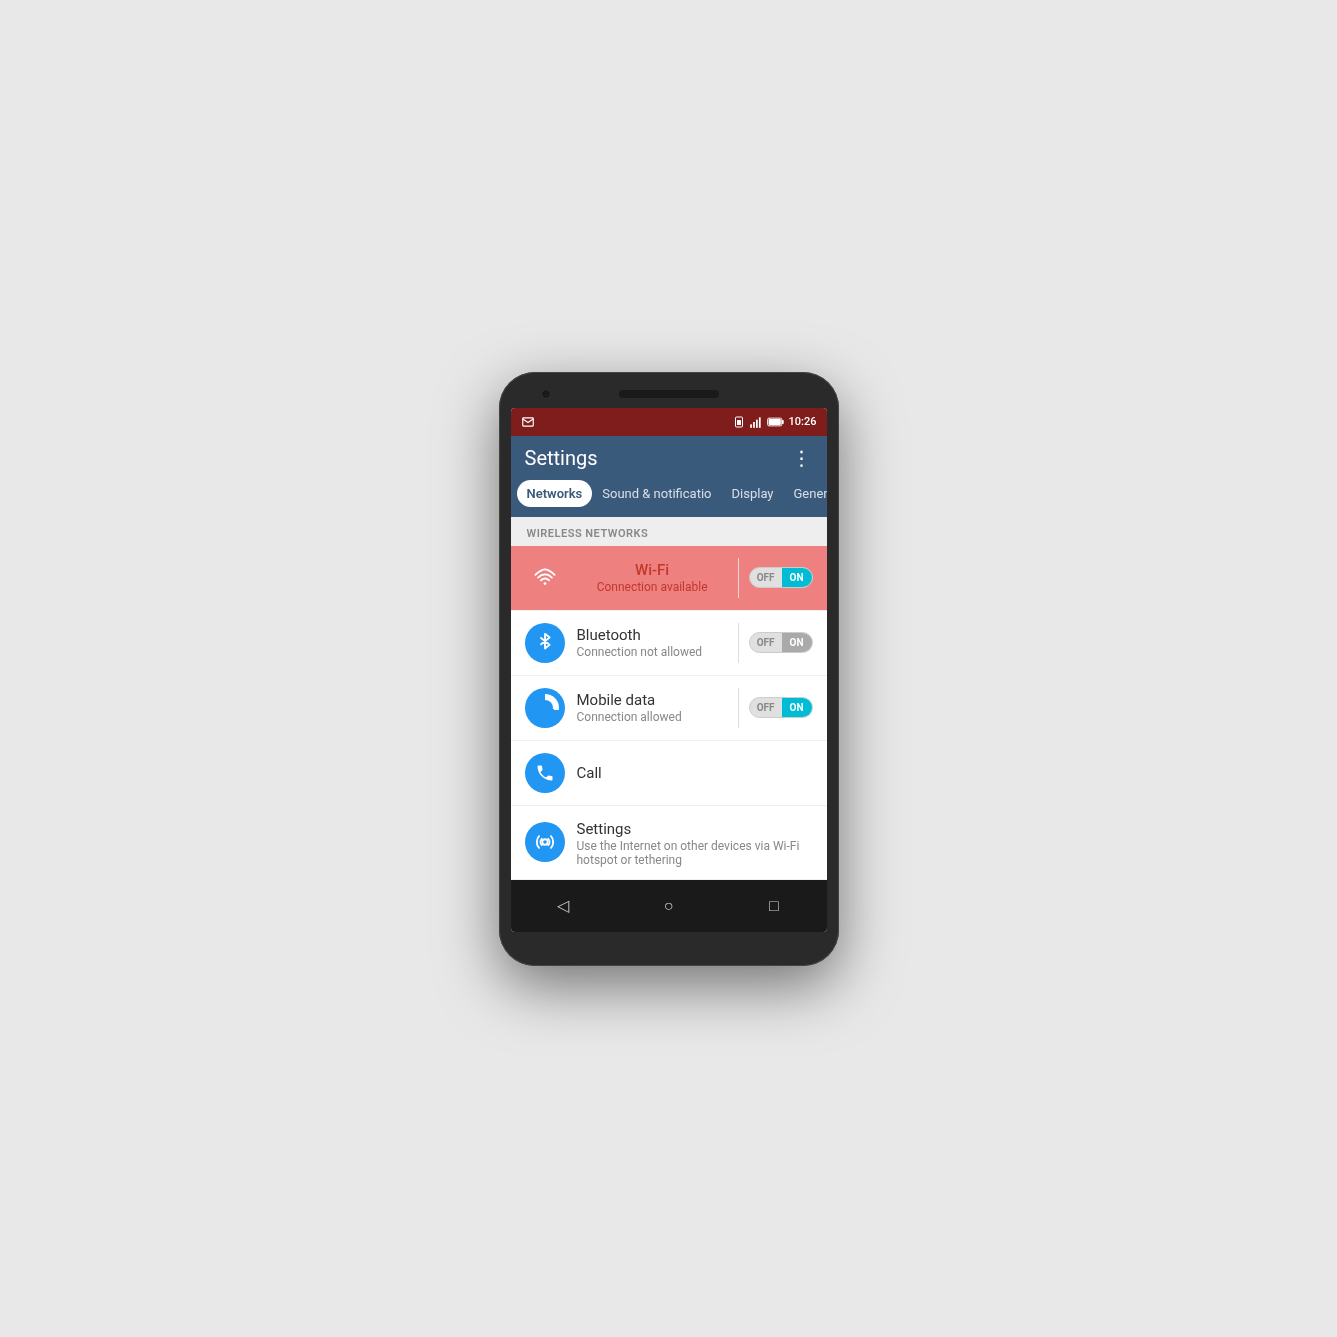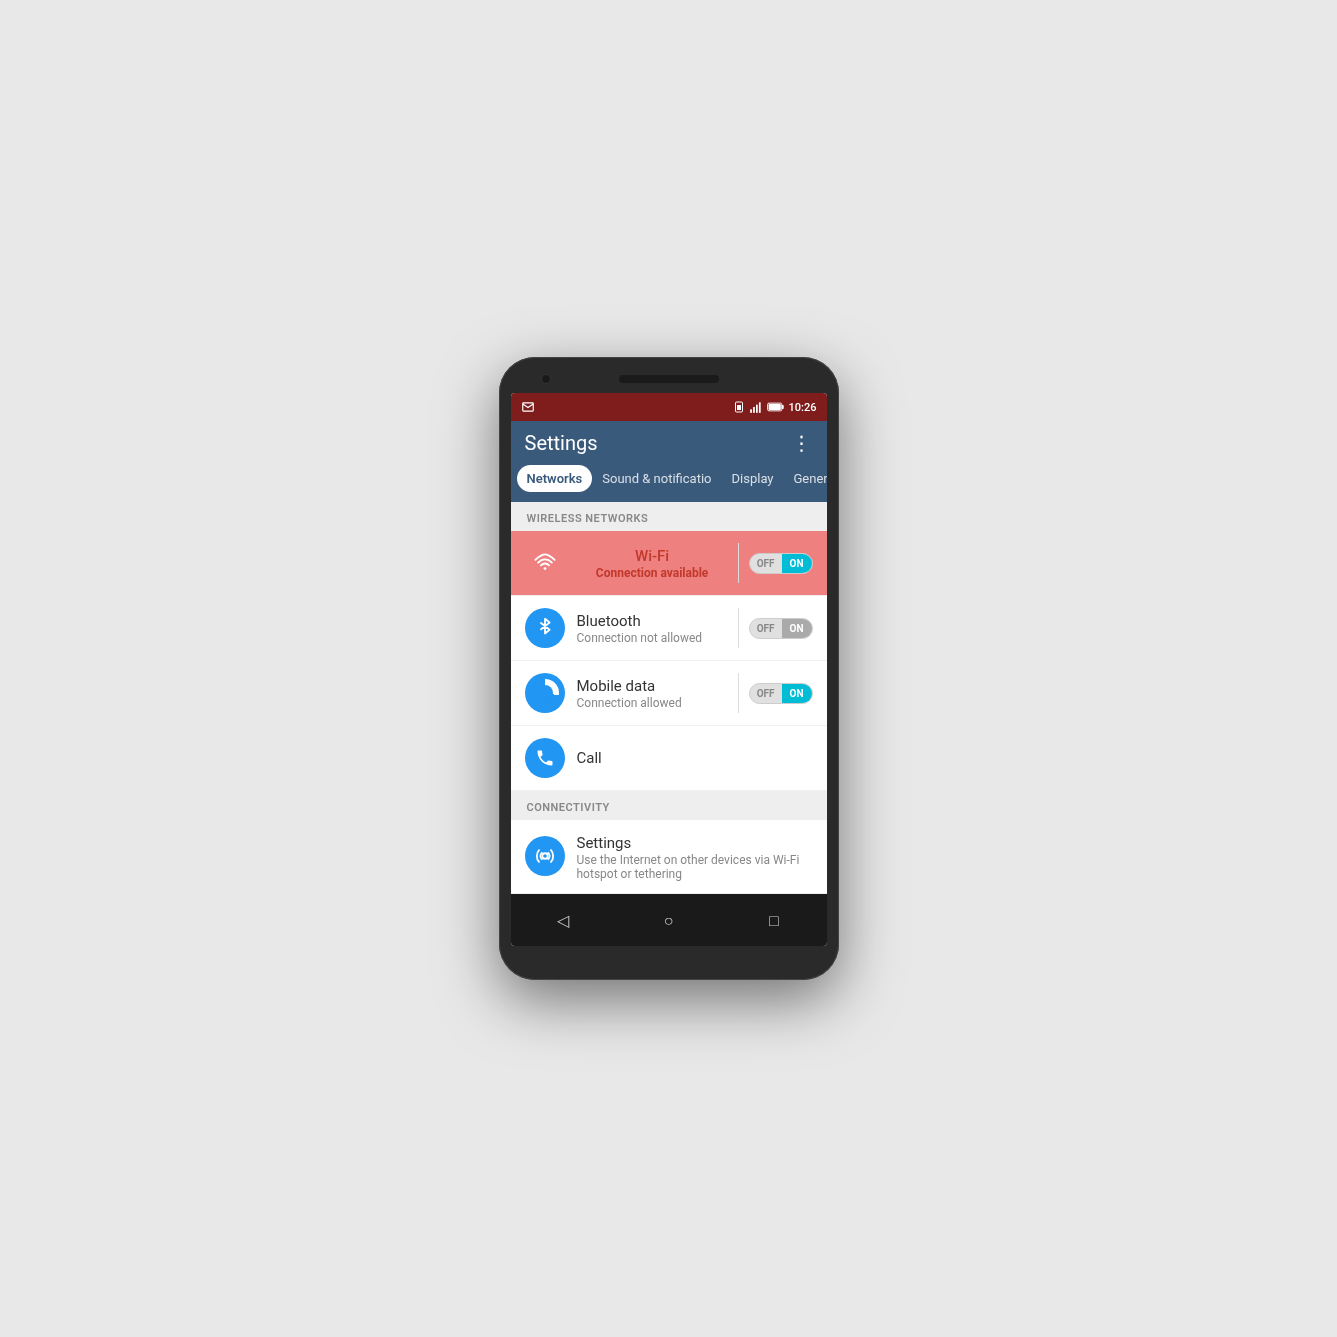--- a/index.html
+++ b/index.html
@@ -185,21 +185,20 @@
     }
 
     .item-subtitle {
       font-size: 12px;
       color: #888;
       margin-top: 1px;
     }
 
     .list-item.highlighted .item-subtitle {
       color: #c0392b;
-      font-weight: bold;
     }
 
     .item-divider {
       width: 1px;
       height: 40px;
       background: #ddd;
       margin: 0 10px;
     }
 
     
@@ -396,21 +395,20 @@
         <div class="item-icon icon-call">
           <svg width="20" height="20" viewBox="0 0 24 24" fill="white">
             <path d="M6.6 10.8c1.4 2.8 3.8 5.1 6.6 6.6l2.2-2.2c.3-.3.7-.4 1-.2 1.1.4 2.3.6 3.6.6.6 0 1 .4 1 1V20c0 .6-.4 1-1 1C10.6 21 3 13.4 3 4c0-.6.4-1 1-1h3.5c.6 0 1 .4 1 1 0 1.3.2 2.5.6 3.6.1.3 0 .7-.2 1L6.6 10.8z" fill="white"></path>
           </svg>
         </div>
         <div class="item-text">
           <div class="item-title">Call</div>
         </div>
       </div>
 
-      <div class="section-header">CONNECTIVITY</div>
 
 
       <div class="list-item" style="align-items: flex-start; padding-top: 14px;">
         <div class="item-icon icon-tether" style="margin-top: 2px;">
           <svg width="22" height="22" viewBox="0 0 24 24" fill="white">
             <circle cx="12" cy="12" r="3" fill="none" stroke="white" stroke-width="2"></circle>
             <path d="M8.5 8.5C6.5 10.5 6.5 13.5 8.5 15.5" stroke="white" stroke-width="2" fill="none" stroke-linecap="round"></path>
             <path d="M15.5 8.5C17.5 10.5 17.5 13.5 15.5 15.5" stroke="white" stroke-width="2" fill="none" stroke-linecap="round"></path>
             <path d="M5.5 5.5C2.3 8.7 2.3 15.3 5.5 18.5" stroke="white" stroke-width="2" fill="none" stroke-linecap="round"></path>
             <path d="M18.5 5.5C21.7 8.7 21.7 15.3 18.5 18.5" stroke="white" stroke-width="2" fill="none" stroke-linecap="round"></path>

